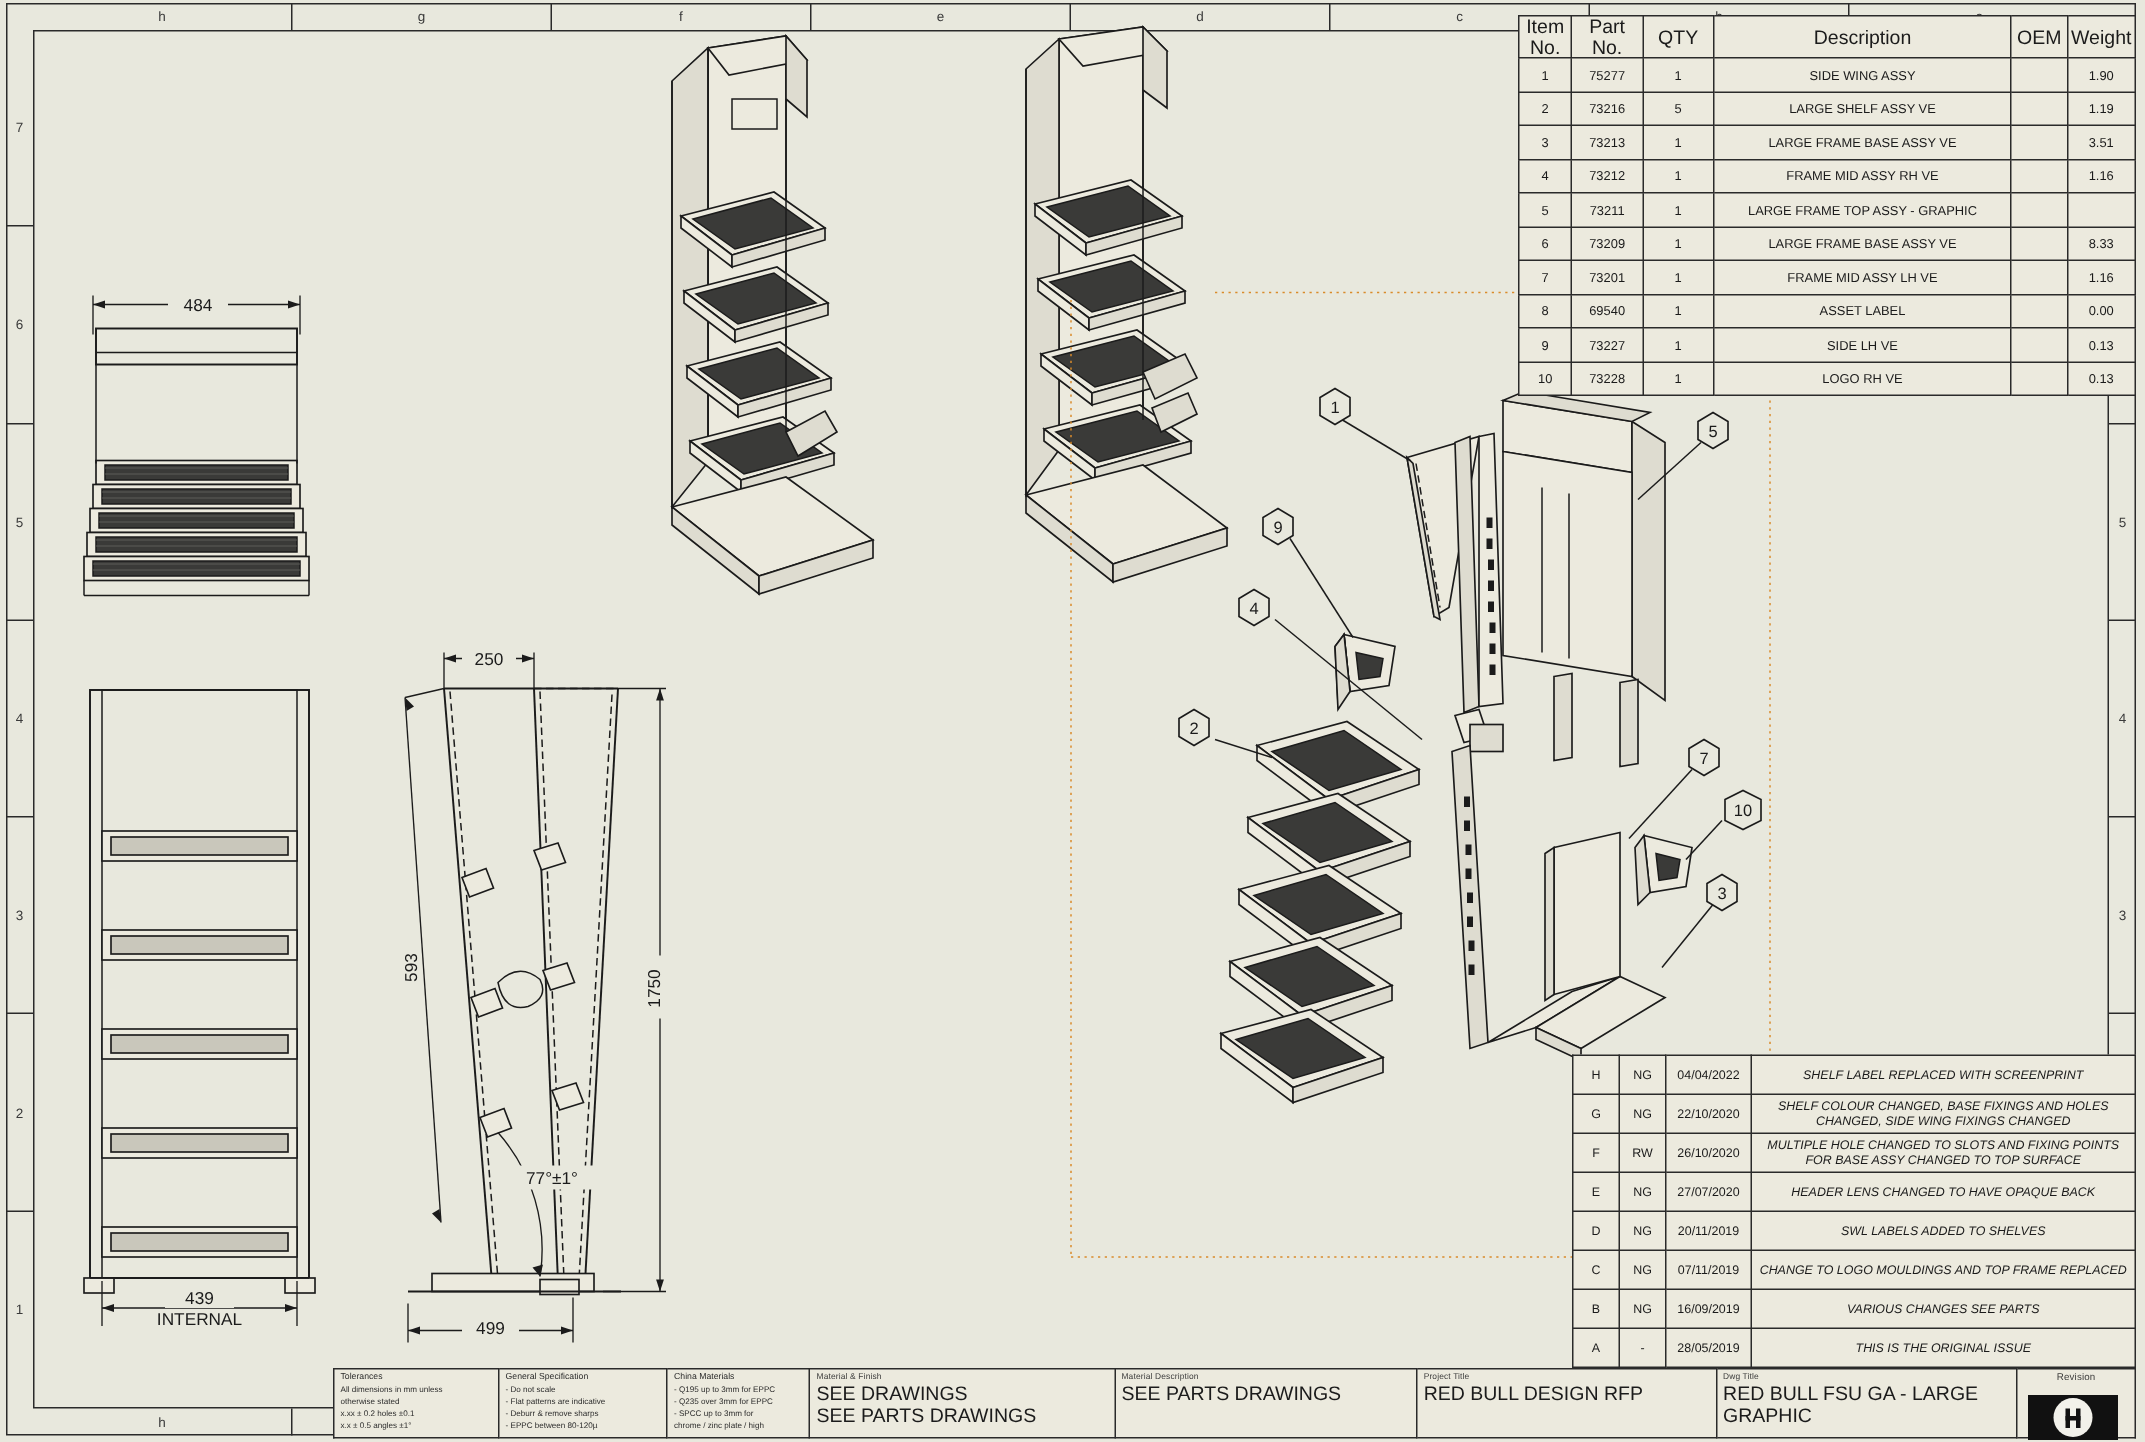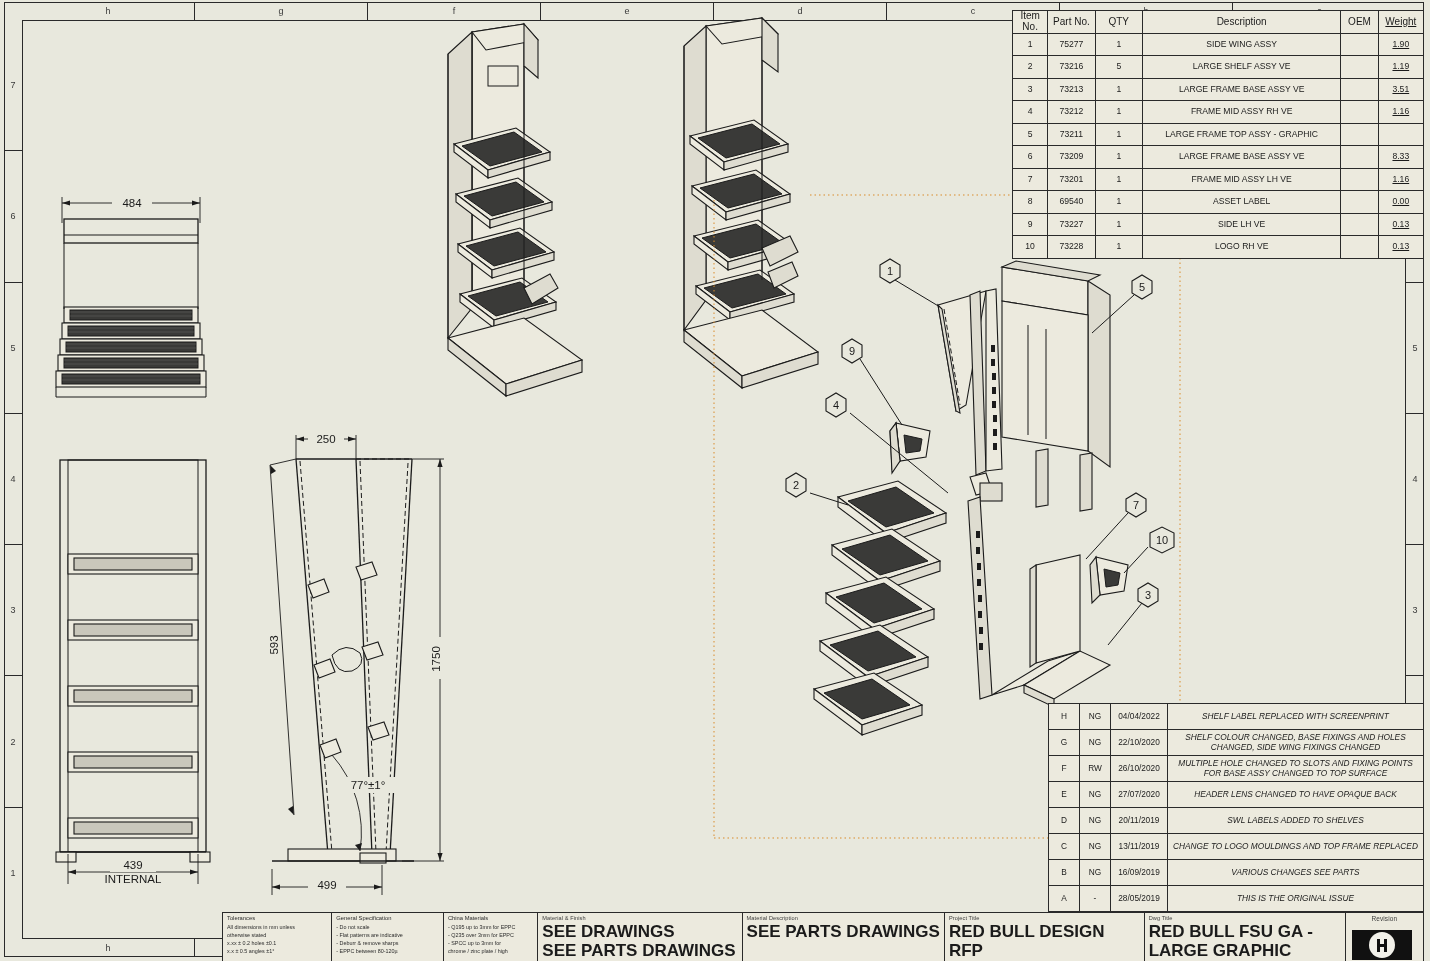--- a/index.html
+++ b/index.html
@@ -27,36 +27,36 @@
   .dimtxt{font-family:"Liberation Sans",sans-serif;font-size:11.5px;fill:#1b1b1b;}
   .balloon{fill:#e8e8dd;stroke:#1b1b1b;stroke-width:1.1;}
   .balloontxt{font-family:"Liberation Sans",sans-serif;font-size:11px;fill:#1b1b1b;text-anchor:middle;}
   .cut{stroke:#d98b2b;stroke-width:1;fill:none;stroke-dasharray:1.5 3;}
 
   
   .parts-table{position:absolute;left:1012px;top:10px;width:412px;border-collapse:collapse;
                font-size:8.6px;background:#eceade;}
   .parts-table td,.parts-table th{border:1px solid #2a2a2a;padding:0;height:21.5px;text-align:center;
                font-weight:normal;color:#1b1b1b;line-height:1.05;}
-  .parts-table th{font-size:10px;}
+  .parts-table th{font-size:13px;}
   .c-item{width:34px;} .c-part{width:46px;} .c-qty{width:46px;}
-  .c-desc{width:196px;} .c-oem{width:36px;} .c-wt{width:44px;text-decoration:underline;}
+  .c-desc{width:196px;} .c-oem{width:36px;} .c-wt{width:44px;}
 
   
   .rev-table{position:absolute;left:1048px;top:703px;width:376px;border-collapse:collapse;
              font-size:8.3px;background:#eceade;}
   .rev-table td{border:1px solid #2a2a2a;padding:1px 2px;text-align:center;height:23px;
              color:#1b1b1b;line-height:1.1;font-weight:normal;}
   .r-rev{width:26px;} .r-des{width:26px;} .r-date{width:52px;} .r-desc{width:auto;font-style:italic;}
 
   
   .tb{position:absolute;left:222px;top:912px;width:1202px;height:47px;border-collapse:collapse;background:#eceade;}
   .tb td{border:1px solid #2a2a2a;vertical-align:top;padding:2px 4px;}
   .tb-lbl{font-size:5.6px;color:#3d3d3d;letter-spacing:.1px;display:block;margin-bottom:1px;}
-  .tb-val{font-size:17px;color:#1b1b1b;line-height:1.12;display:block;font-weight:bold;}
+  .tb-val{font-size:13px;color:#1b1b1b;line-height:1.12;display:block;}
   .tb-small{font-size:5.4px;color:#2c2c2c;line-height:1.5;display:block;}
   .tb-head{font-size:5.8px;color:#2c2c2c;display:block;margin-bottom:2px;}
   .rev-col{width:74px;text-align:center;}
   .rev-col .tb-lbl{font-size:6.5px;text-align:center;}
   .logo-box{position:absolute;left:1352px;top:930px;width:60px;height:30px;background:#111;
             display:flex;align-items:center;justify-content:center;overflow:hidden;}
   .logo-circle{width:26px;height:26px;border-radius:50%;background:#f2f1ea;position:relative;}
   .logo-circle:before,.logo-circle:after{content:"";position:absolute;top:7px;width:3px;height:13px;background:#111;}
   .logo-circle:before{left:8px;} .logo-circle:after{right:8px;}
   .logo-circle span{position:absolute;left:8px;top:12px;width:10px;height:3px;background:#111;display:block;}
@@ -609,21 +609,21 @@
         </tr>
         <tr>
           <td class="r-rev">D</td>
           <td class="r-des">NG</td>
           <td class="r-date">20/11/2019</td>
           <td class="r-desc">SWL LABELS ADDED TO SHELVES</td>
         </tr>
         <tr>
           <td class="r-rev">C</td>
           <td class="r-des">NG</td>
-          <td class="r-date">13/11/2019</td>
+          <td class="r-date">07/11/2019</td>
           <td class="r-desc">CHANGE TO LOGO MOULDINGS AND TOP FRAME REPLACED</td>
         </tr>
         <tr>
           <td class="r-rev">B</td>
           <td class="r-des">NG</td>
           <td class="r-date">16/09/2019</td>
           <td class="r-desc">VARIOUS CHANGES SEE PARTS</td>
         </tr>
         <tr>
           <td class="r-rev">A</td>

